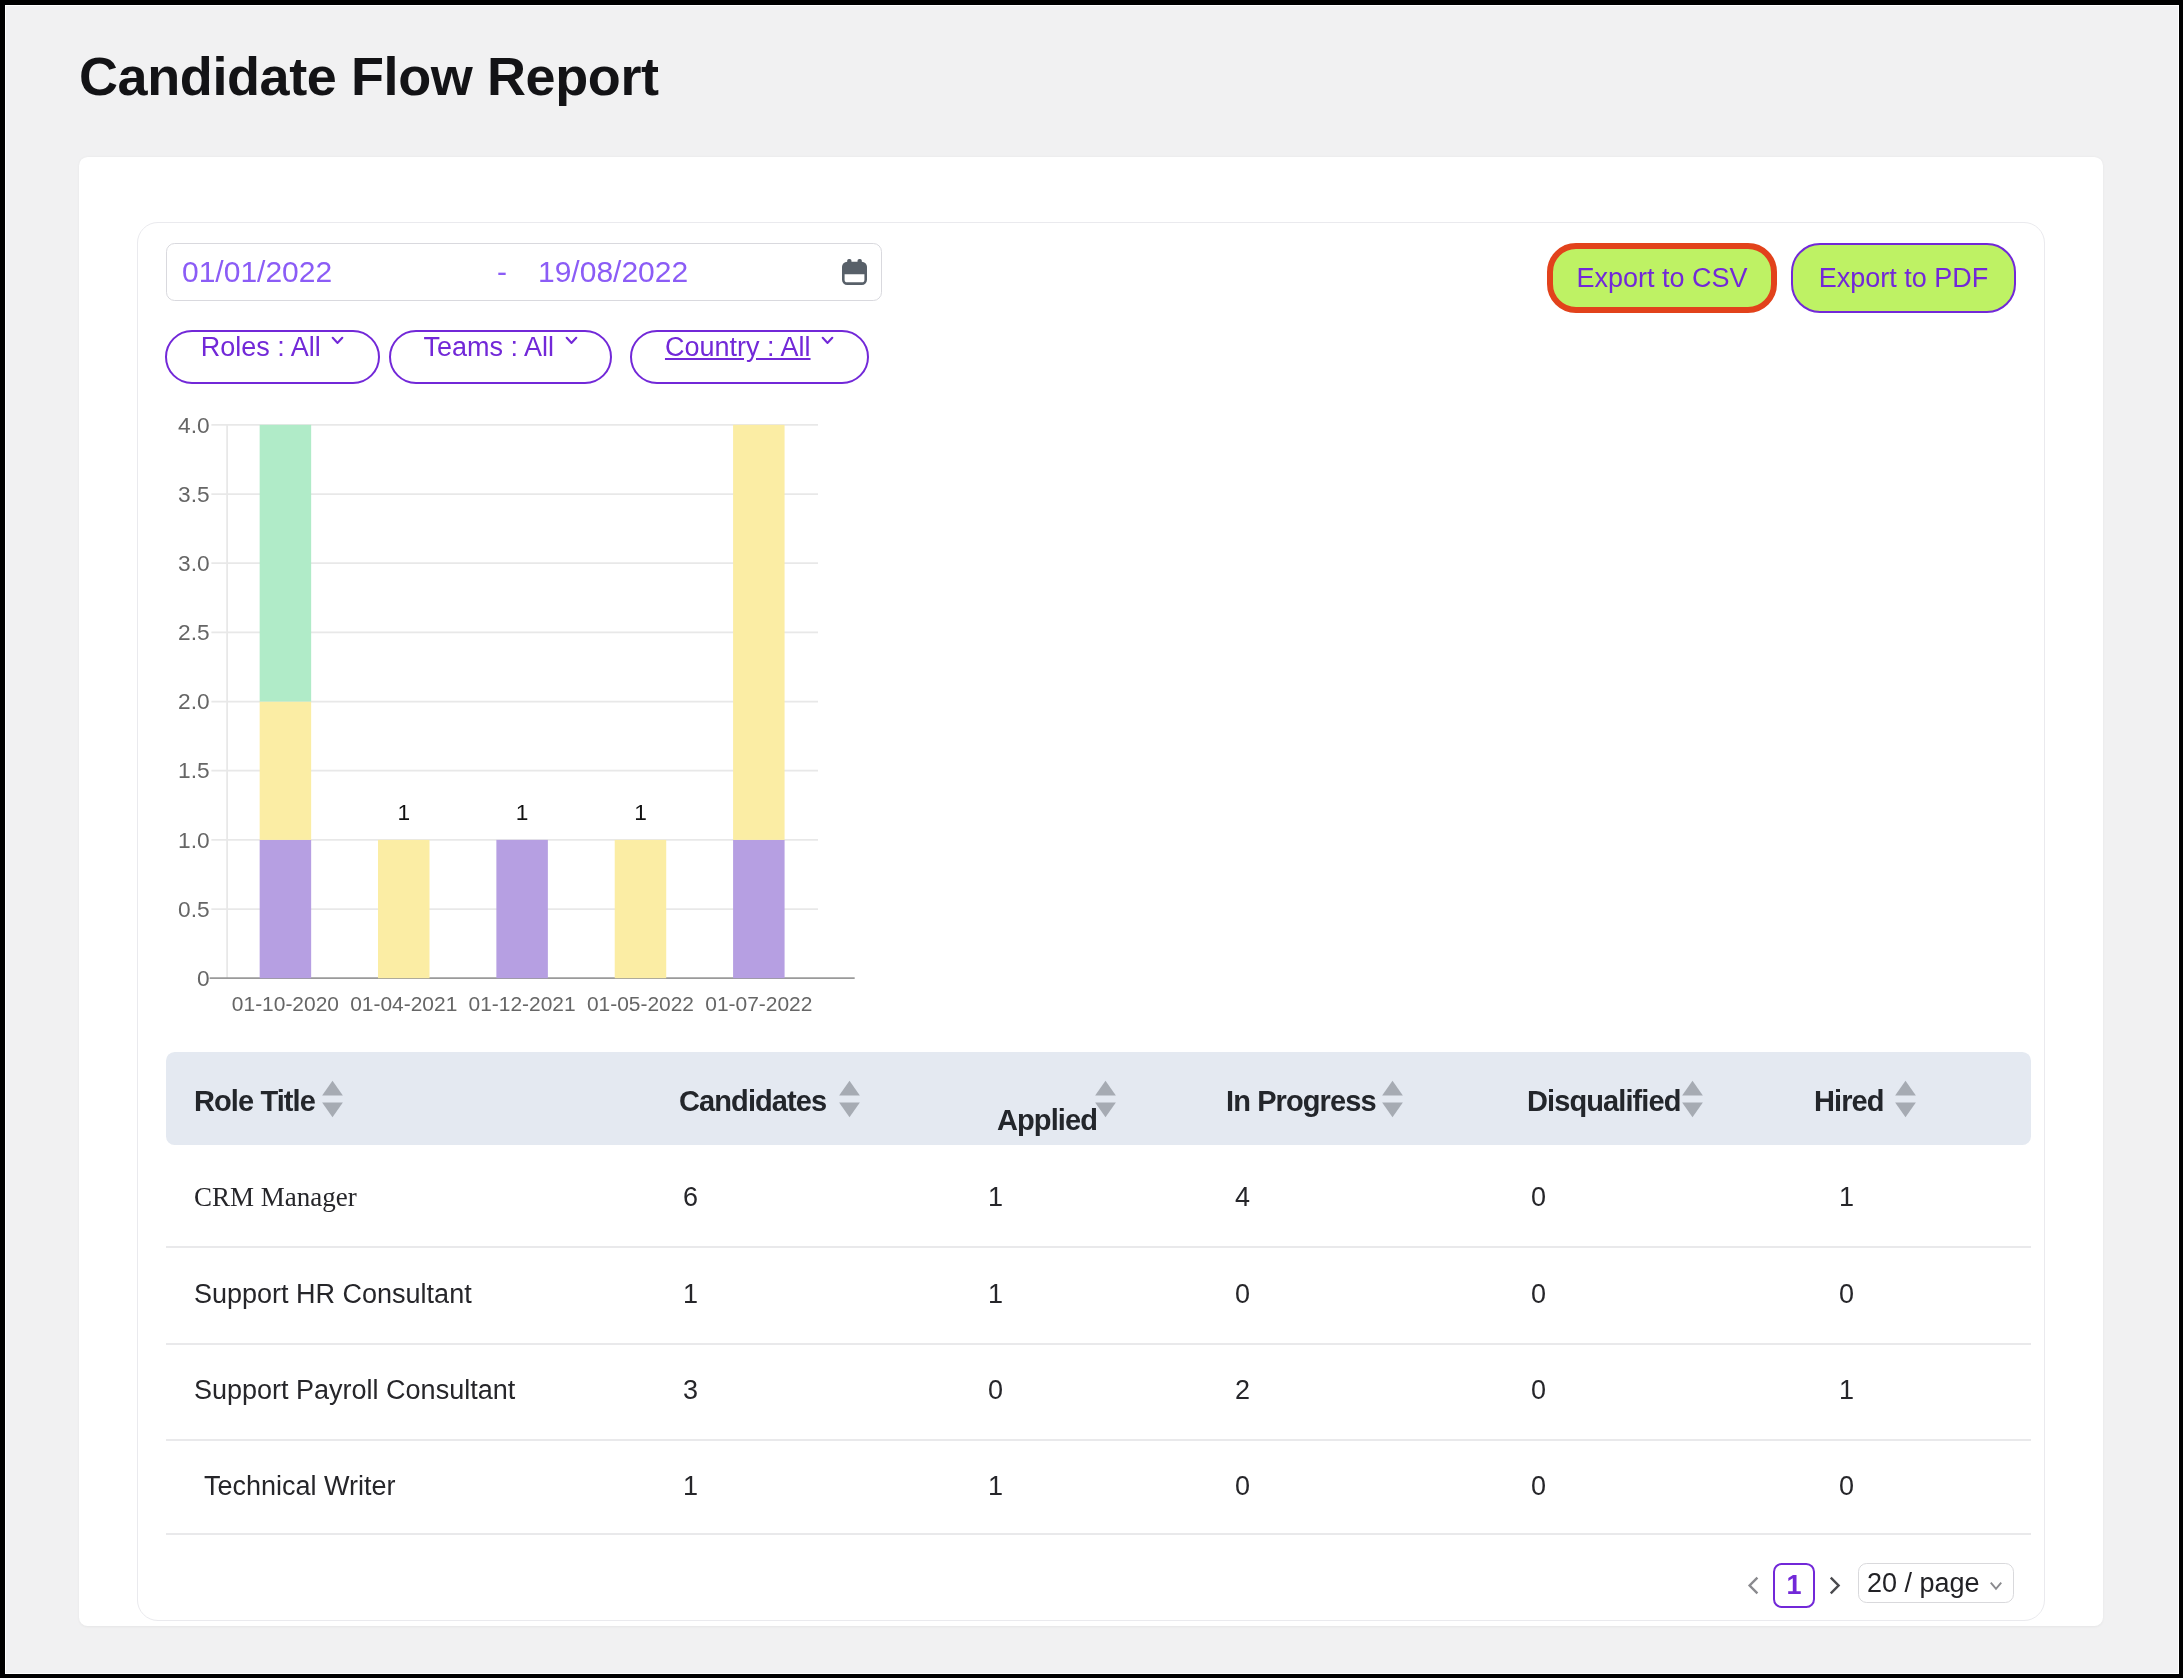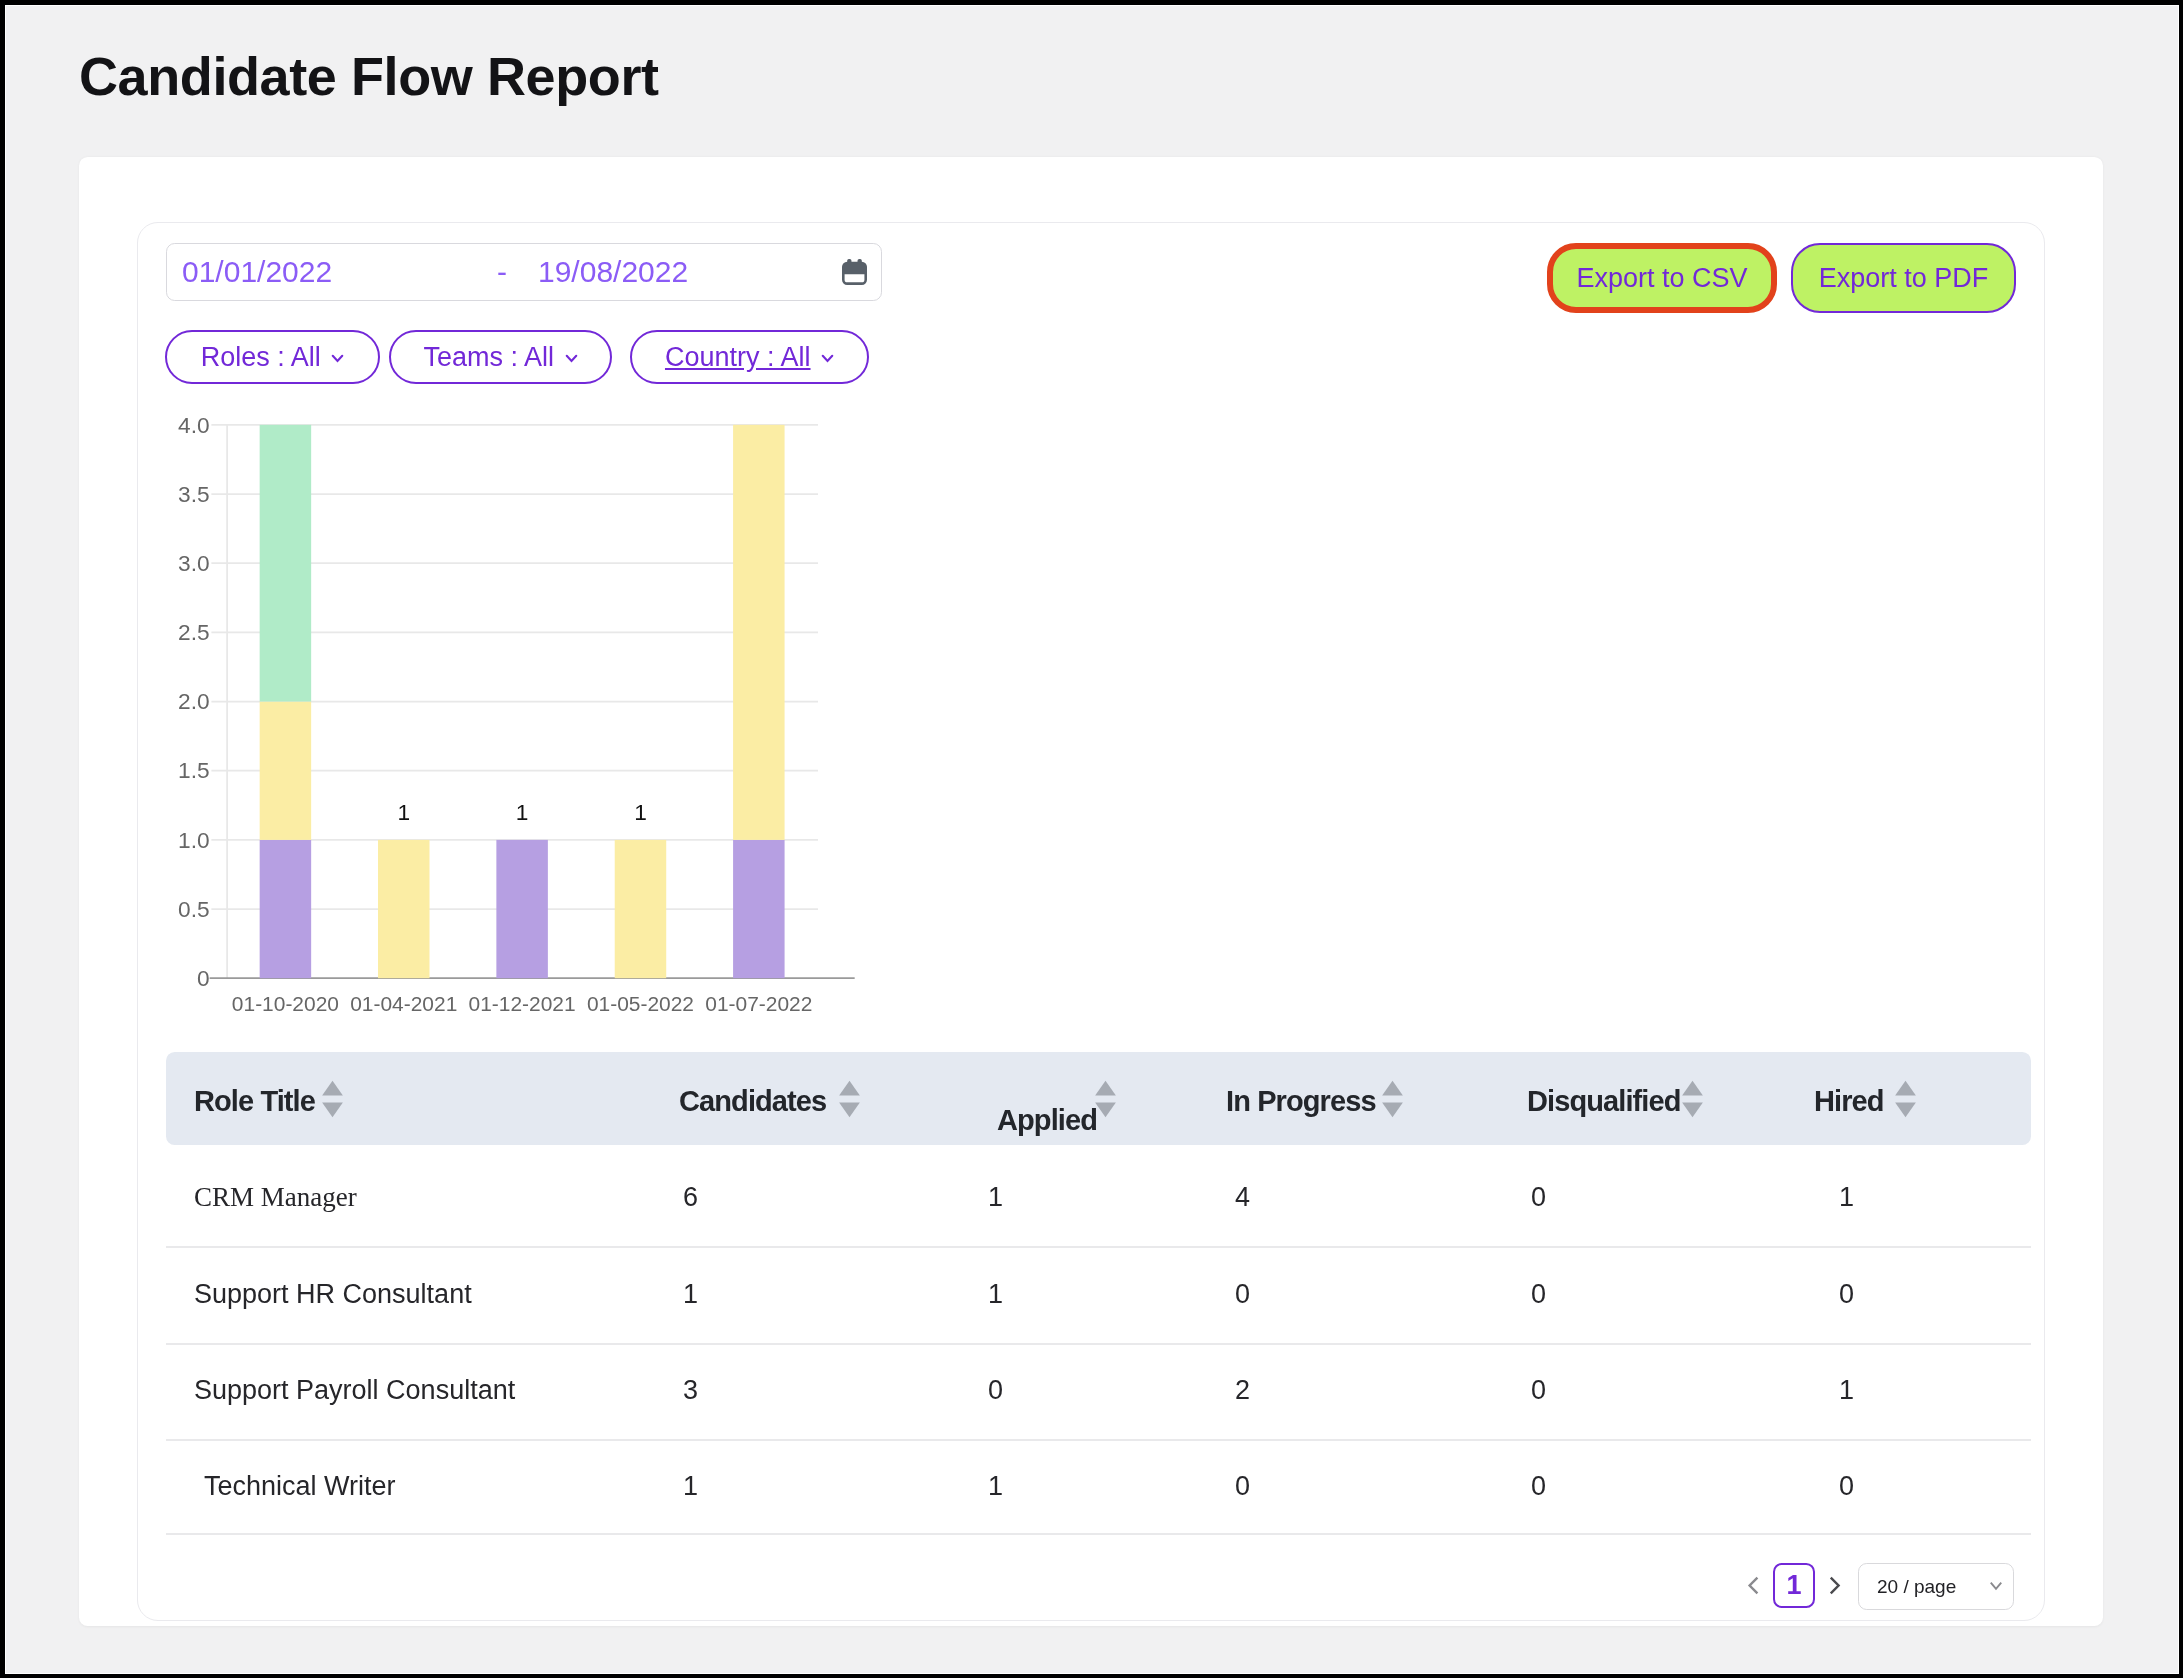--- a/index.html
+++ b/index.html
@@ -12,34 +12,34 @@
   #outer { position:absolute; left:79px; top:157px; width:2024px; height:1469px; background:#fff; border-radius:8.7px; box-shadow:0 0.9px 2.6px rgba(0,0,0,0.05); }
   #inner { position:absolute; left:137px; top:222px; width:1908px; height:1399px; background:#fff; border:1.7px solid #eaeaee; border-radius:21px; }
 
   #dateinput { position:absolute; left:166px; top:243px; width:716px; height:58px; border:1.7px solid #d9d9de; border-radius:8.7px; background:#fff; }
   .dtxt { position:absolute; font-size:30px; color:#8b5cf6; top:257px; line-height:30px; }
 
   .btn { position:absolute; top:243px; height:70px; border-radius:29px; color:#7228d8; font-size:27px; display:flex; align-items:center; justify-content:center; background:#bef264; }
   #btncsv { left:1547px; width:230px; border:6.1px solid #e2421b; }
   #btnpdf { left:1791px; width:225px; border:2.2px solid #7228d8; }
 
-  .pill { position:absolute; top:330px; height:54px; border:2.2px solid #7228d8; border-radius:27px; color:#7228d8; font-size:27px; display:flex; align-items:center; justify-content:center; gap:10.5px; background:#fff; }
+  .pill { position:absolute; top:330px; height:54px; border:2.2px solid #7228d8; border-radius:27px; color:#7228d8; font-size:27px; display:flex; justify-content:center; gap:10.5px; background:#fff; }
   .pill svg { margin-top:3.5px; }
 
   #chart { position:absolute; left:166px; top:393px; }
 
   #thead { position:absolute; left:166px; top:1052px; width:1865px; height:93px; background:#e4e9f1; border-radius:8.7px; }
   .th { position:absolute; font-size:29px; font-weight:bold; color:#23262b; top:1087px; line-height:29px; letter-spacing:-0.9px; }
   .sort { position:absolute; top:1080px; }
   .td { position:absolute; font-size:27px; color:#26262a; line-height:27px; }
   .sep { position:absolute; left:166px; width:1865px; height:1.7px; background:#e9e9eb; }
 
   .pgchev { position:absolute; }
   #pg1 { position:absolute; left:1773px; top:1563px; width:42px; height:45px; border:2.2px solid #7228d8; border-radius:8.7px; color:#7228d8; font-weight:bold; font-size:27px; display:flex; align-items:center; justify-content:center; }
-  #pgsel { position:absolute; left:1858px; top:1563px; width:156px; height:47px; border:1.7px solid #d9d9dc; border-radius:8.7px; font-size:19px; color:#222226; display:flex; align-items:center; padding-left:18px; }
+  #pgsel { position:absolute; left:1858px; top:1563px; width:156px; height:40px; border:1.7px solid #d9d9dc; border-radius:8.7px; font-size:27px; color:#222226; display:flex; align-items:center; padding-left:8px; }
 </style>
 </head>
 <body>
 <h1>Candidate Flow Report</h1>
 <div id="outer"></div>
 <div id="inner"></div>
 
 <div id="dateinput"></div>
 <span class="dtxt" style="left:182px;">01/01/2022</span>
 <span class="dtxt" style="left:497px;">-</span>

